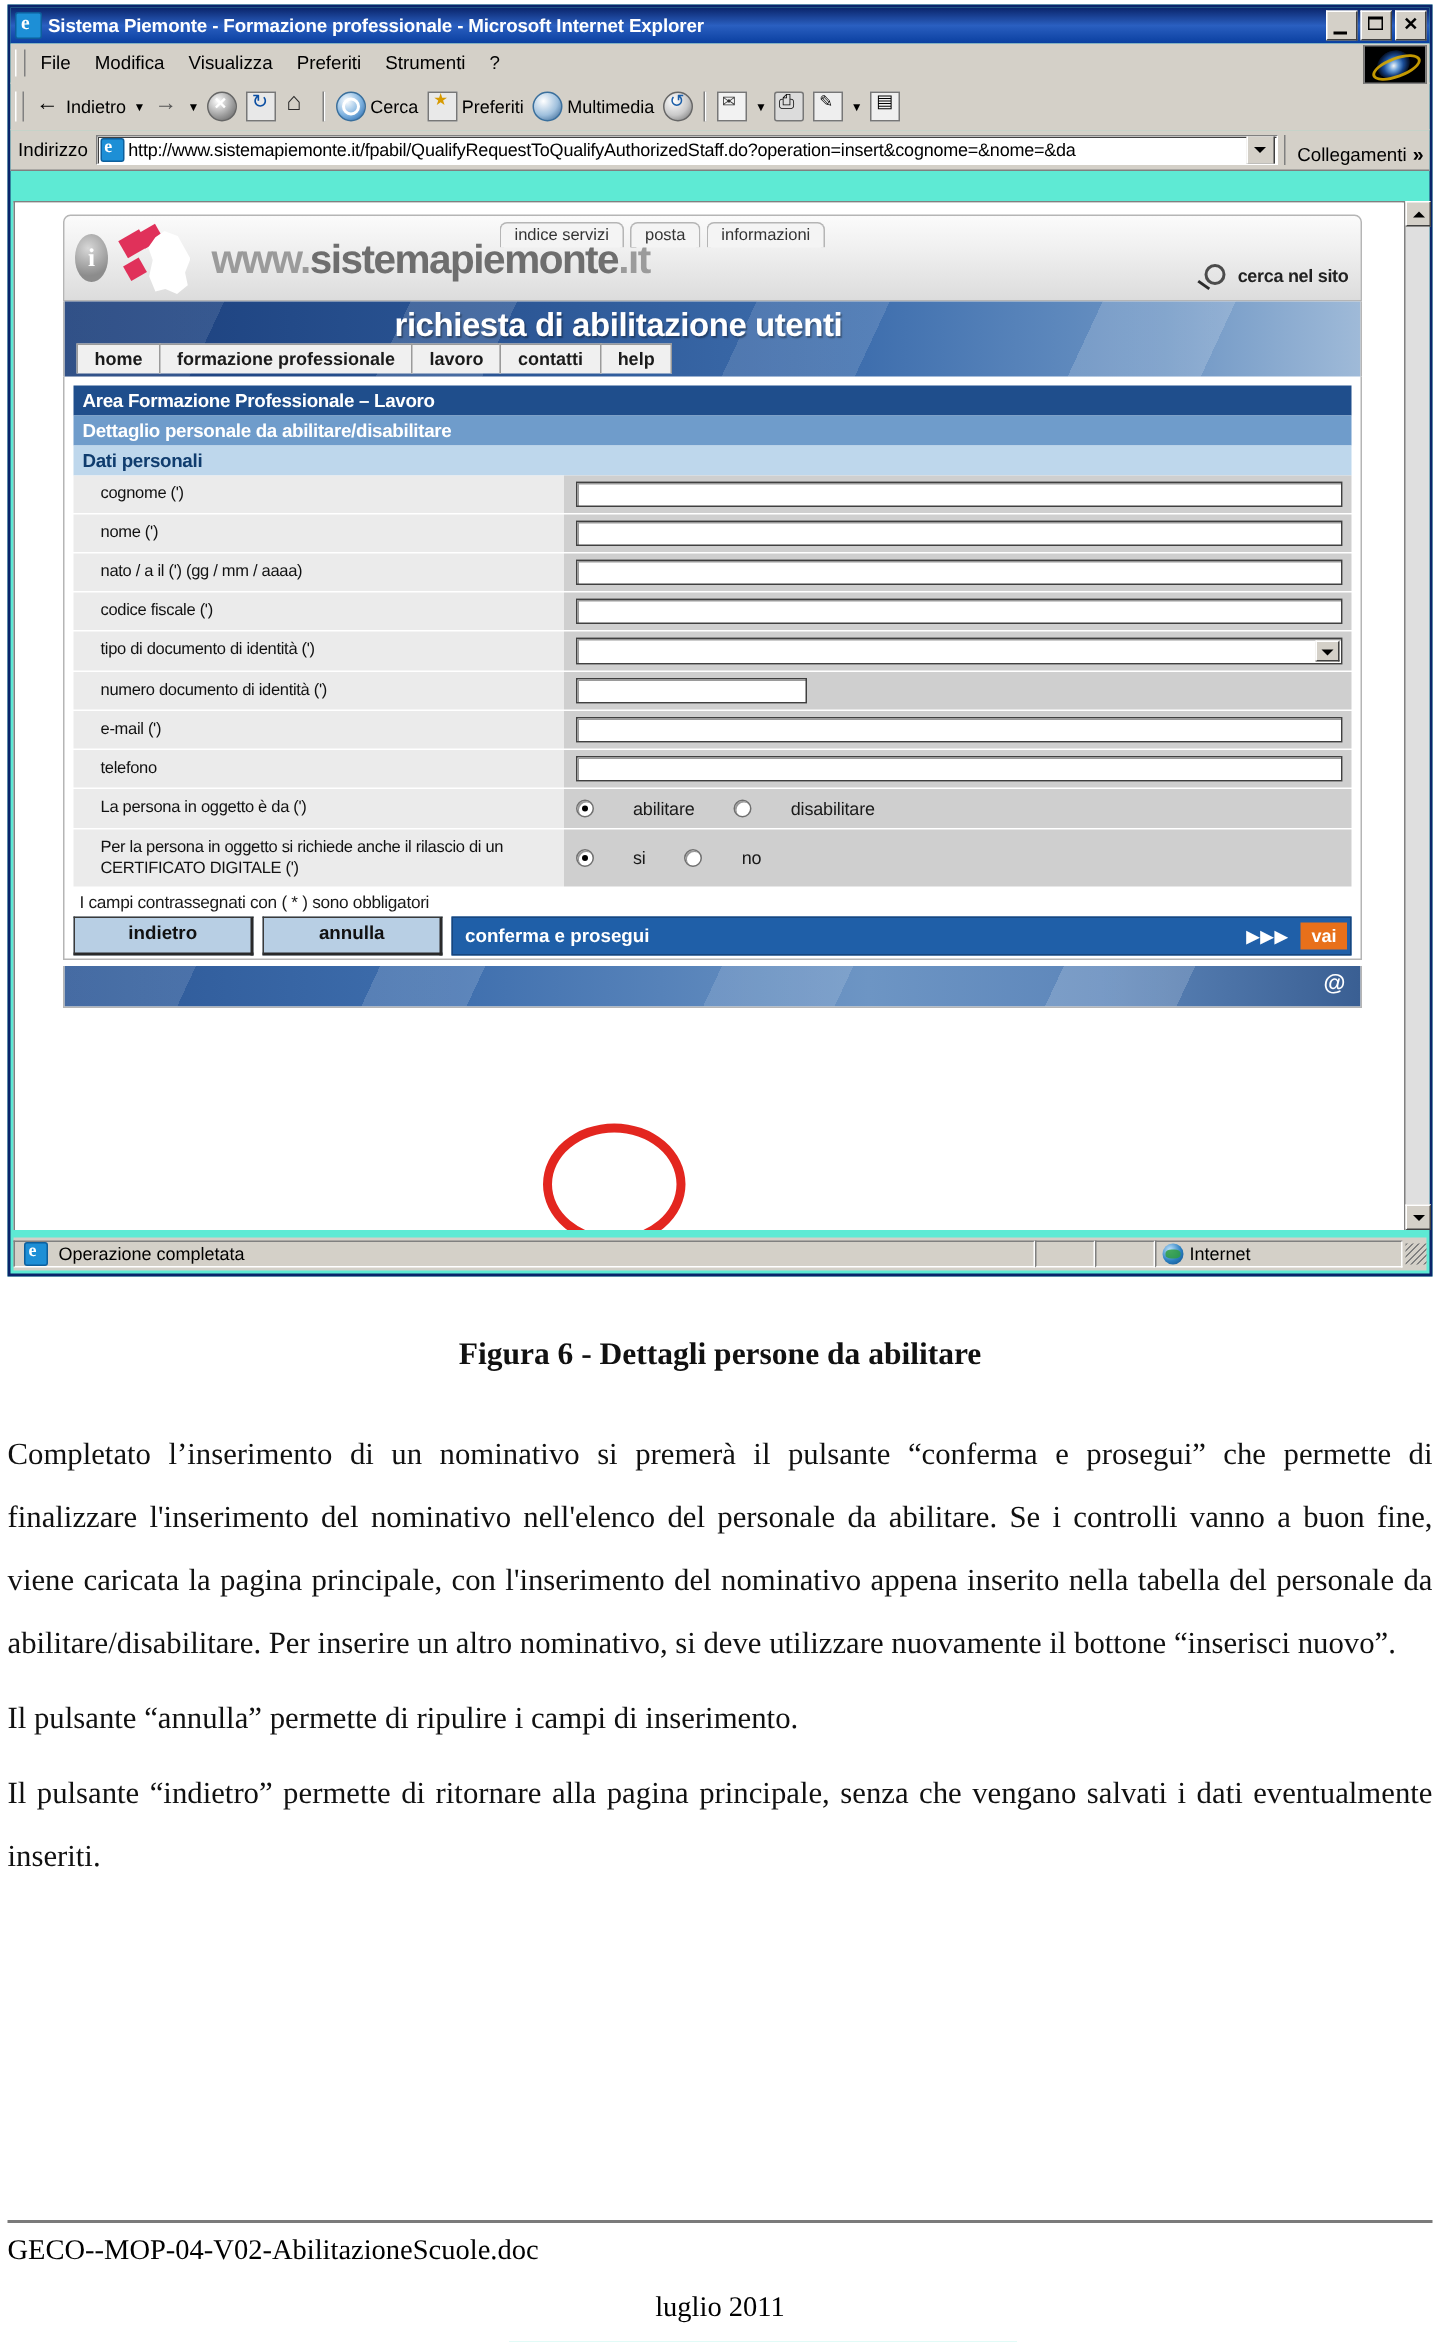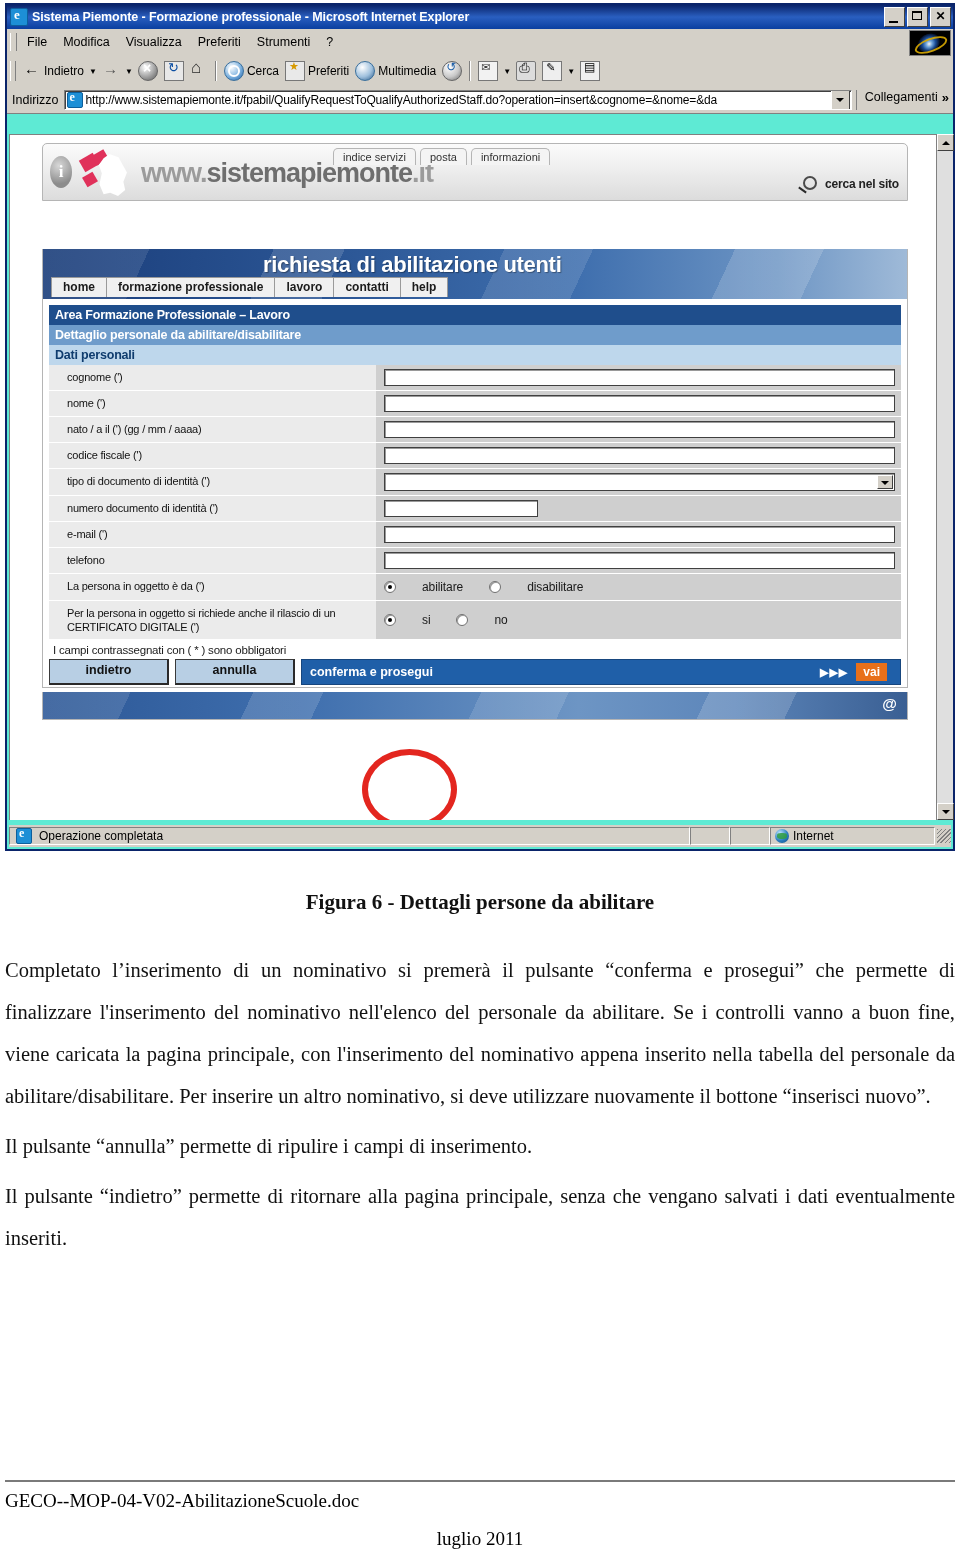--- a/index.html
+++ b/index.html
@@ -187,21 +187,21 @@
   }
   .addr-dd {
     width: 17px; height: 18px; flex:0 0 auto;
     background:#d4d0c8; border:1px solid #fff;
     border-right-color:#404040; border-bottom-color:#404040;
     position: relative; margin-right:1px;
   }
   .addr-dd:after{ content:""; position:absolute; left:4px; top:7px;
     border-left:4px solid transparent; border-right:4px solid transparent; border-top:4px solid #000;}
   .links-btn {
-    font-size:12.5px; padding:0 4px 0 8px; white-space:nowrap; display:flex; align-items:flex-start; gap:4px;
+    font-size:12.5px; padding:0 4px 0 8px; white-space:nowrap; display:flex; align-items:flex-end; gap:4px;
     border-left: 1px solid #808080; margin-left:4px; height:20px;
   }
   .links-chev { font-size: 13px; font-weight:bold; }
 
   
   .viewport {
     position: absolute;
     left: 2px; top: 129px;
     width: 942px; height: 686px;
     background: #ffffff;
@@ -326,21 +326,20 @@
   .sp-search-label { font-size: 12px; font-weight:bold; color:#222; white-space:nowrap; letter-spacing:-.2px;}
 
   .sp-banner {
     position: relative;
     height: 50px;
     background:
       linear-gradient(115deg, rgba(255,255,255,.10) 0 12%, rgba(255,255,255,0) 12% 26%, rgba(255,255,255,.14) 26% 34%, rgba(255,255,255,0) 34% 52%, rgba(255,255,255,.12) 52% 62%, rgba(255,255,255,0) 62% 78%, rgba(255,255,255,.16) 78% 88%, rgba(255,255,255,0) 88%),
       linear-gradient(to right, #1a3d7a 0%, #2c5796 35%, #3f6fae 62%, #6d95c4 85%, #9fbad8 100%);
     border-left:1px solid #b5b5b5; border-right:1px solid #b5b5b5;
     overflow: hidden;
-    margin-top: 48px;
   }
   .sp-banner-title {
     position:absolute; left:220px; top:3px;
     color:#ffffff; font-size: 22px; font-weight: bold;
     letter-spacing: -0.3px;
     text-shadow: 1px 1px 1px rgba(0,0,0,.35);
   }
   .sp-nav {
     position:absolute; left:8px; bottom:2px;
     display:flex;
@@ -468,21 +467,21 @@
     padding: 3px 0 3px 8px;
     box-sizing:border-box;
     border: 1px solid #17467e;
   }
   .btn-blue .spacer { flex:1 1 auto; }
   .arrows { color:#ffffff; font-size:11px; letter-spacing:1px; margin-right:8px;}
   .btn-vai {
     background:#e8701a; color:#fff;
     font-size: 12px; font-weight:bold;
     padding: 2px 7px;
-    margin-right:13px;
+    margin-right:2px;
   }
 
   .sp-footerbar {
     position: relative;
     height: 27px;
     margin-top: 4px;
     background:
       linear-gradient(115deg, rgba(255,255,255,.12) 0 10%, rgba(255,255,255,0) 10% 24%, rgba(255,255,255,.15) 24% 32%, rgba(255,255,255,0) 32% 50%, rgba(255,255,255,.13) 50% 60%, rgba(255,255,255,0) 60% 76%, rgba(255,255,255,.17) 76% 86%, rgba(255,255,255,0) 86%),
       linear-gradient(to right, #2c5796 0%, #3f6fae 30%, #6d95c4 62%, #5d86ba 80%, #3a5f93 100%);
     border:1px solid #b5b5b5;

